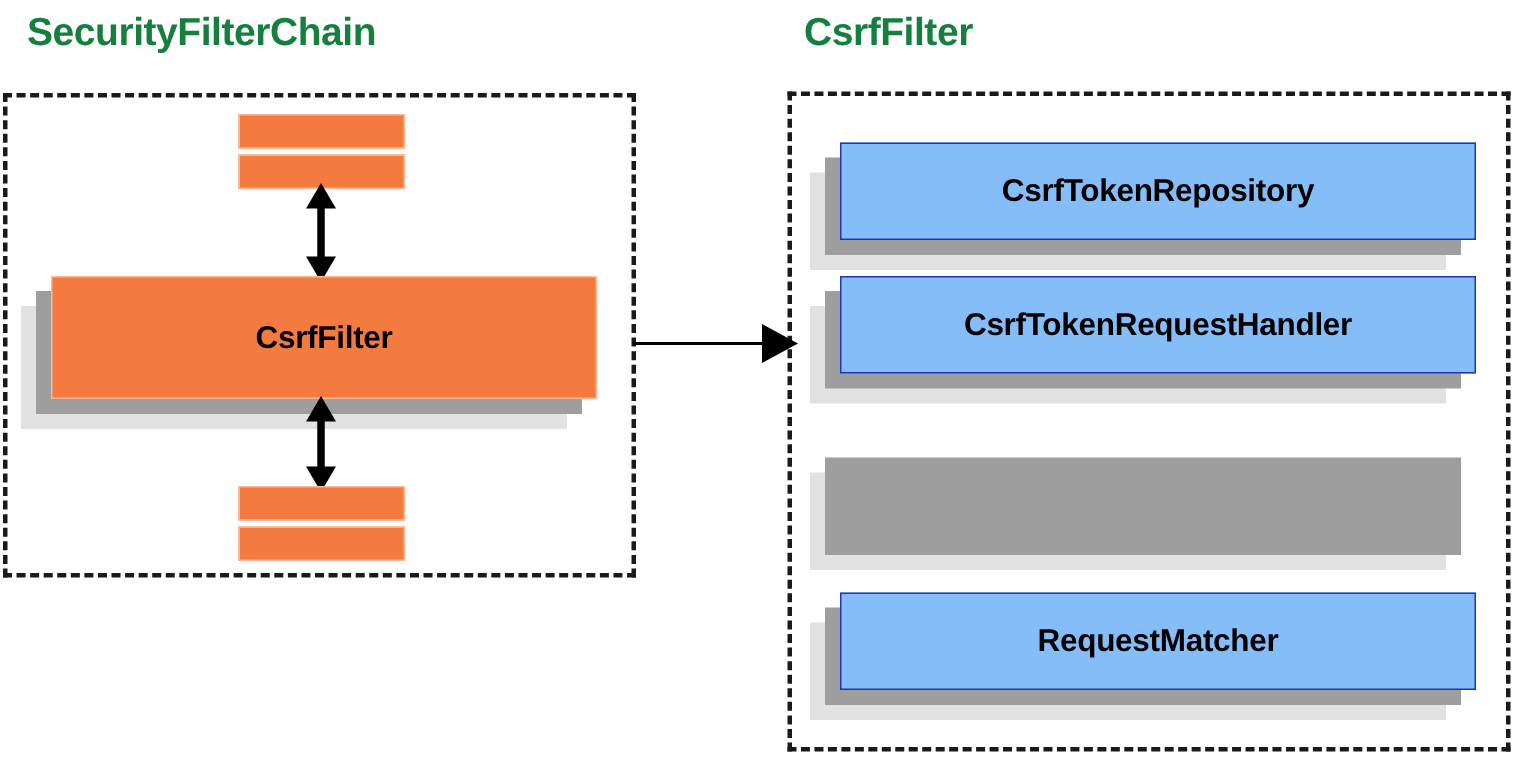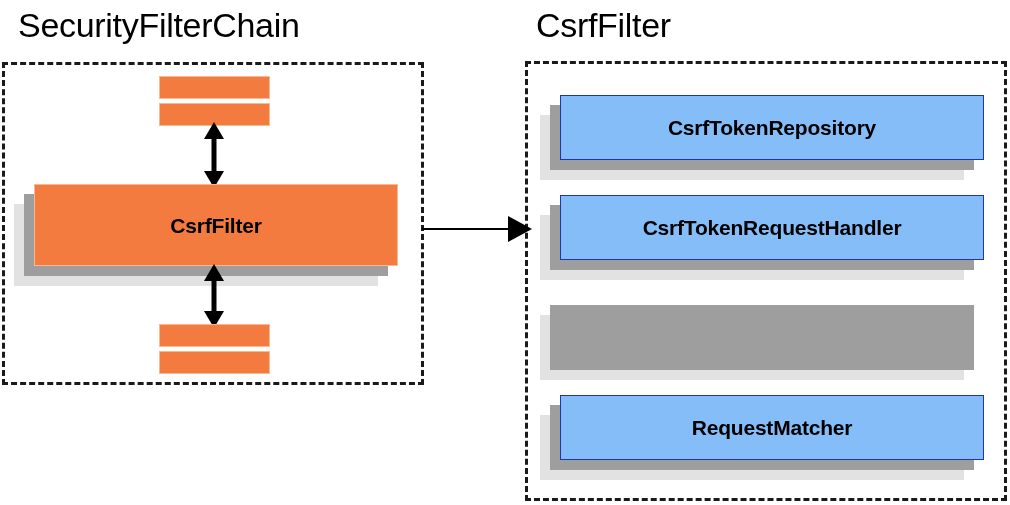--- a/index.html
+++ b/index.html
@@ -18,23 +18,23 @@
   .canvas {
     position: absolute;
     left: 0; top: 0;
     width: 1010px;
     height: 505px;
   }
 
   
   .panel-title {
     position: absolute;
-    font-size: 34px;
-    font-weight: normal;
-    color: #000000;
+    font-size: 26px;
+    font-weight: bold;
+    color: #15803d;
     letter-spacing: -0.3px;
     white-space: nowrap;
     line-height: 1;
   }
   #title-left  { left: 18px;  top: 8px; }
   #title-right { left: 536px; top: 8px; }
 
   
   .group-box {
     position: absolute;
@@ -87,21 +87,21 @@
   
   .node-blue { left: 540px; width: 444px; height: 85px; }
   .node-blue .shadow-far  { left: 0px;  top: 20px; width: 424px; height: 65px; }
   .node-blue .shadow-near { left: 10px; top: 10px; width: 424px; height: 65px; }
   .node-blue .face {
     left: 20px; top: 0px; width: 424px; height: 65px;
     background: #84bdf7;
     border: 1px solid #1f36b4;
   }
   #node-blue-0 { top: 95px; }
-  #node-blue-1 { top: 195px; }
+  #node-blue-1 { top: 184px; }
   #node-blue-2 { top: 295px; }
   #node-blue-3 { top: 395px; }
 
   
   .stub-bar {
     position: absolute;
     left: 159px;
     width: 111px;
     height: 23px;
     background: #f47b3f;

